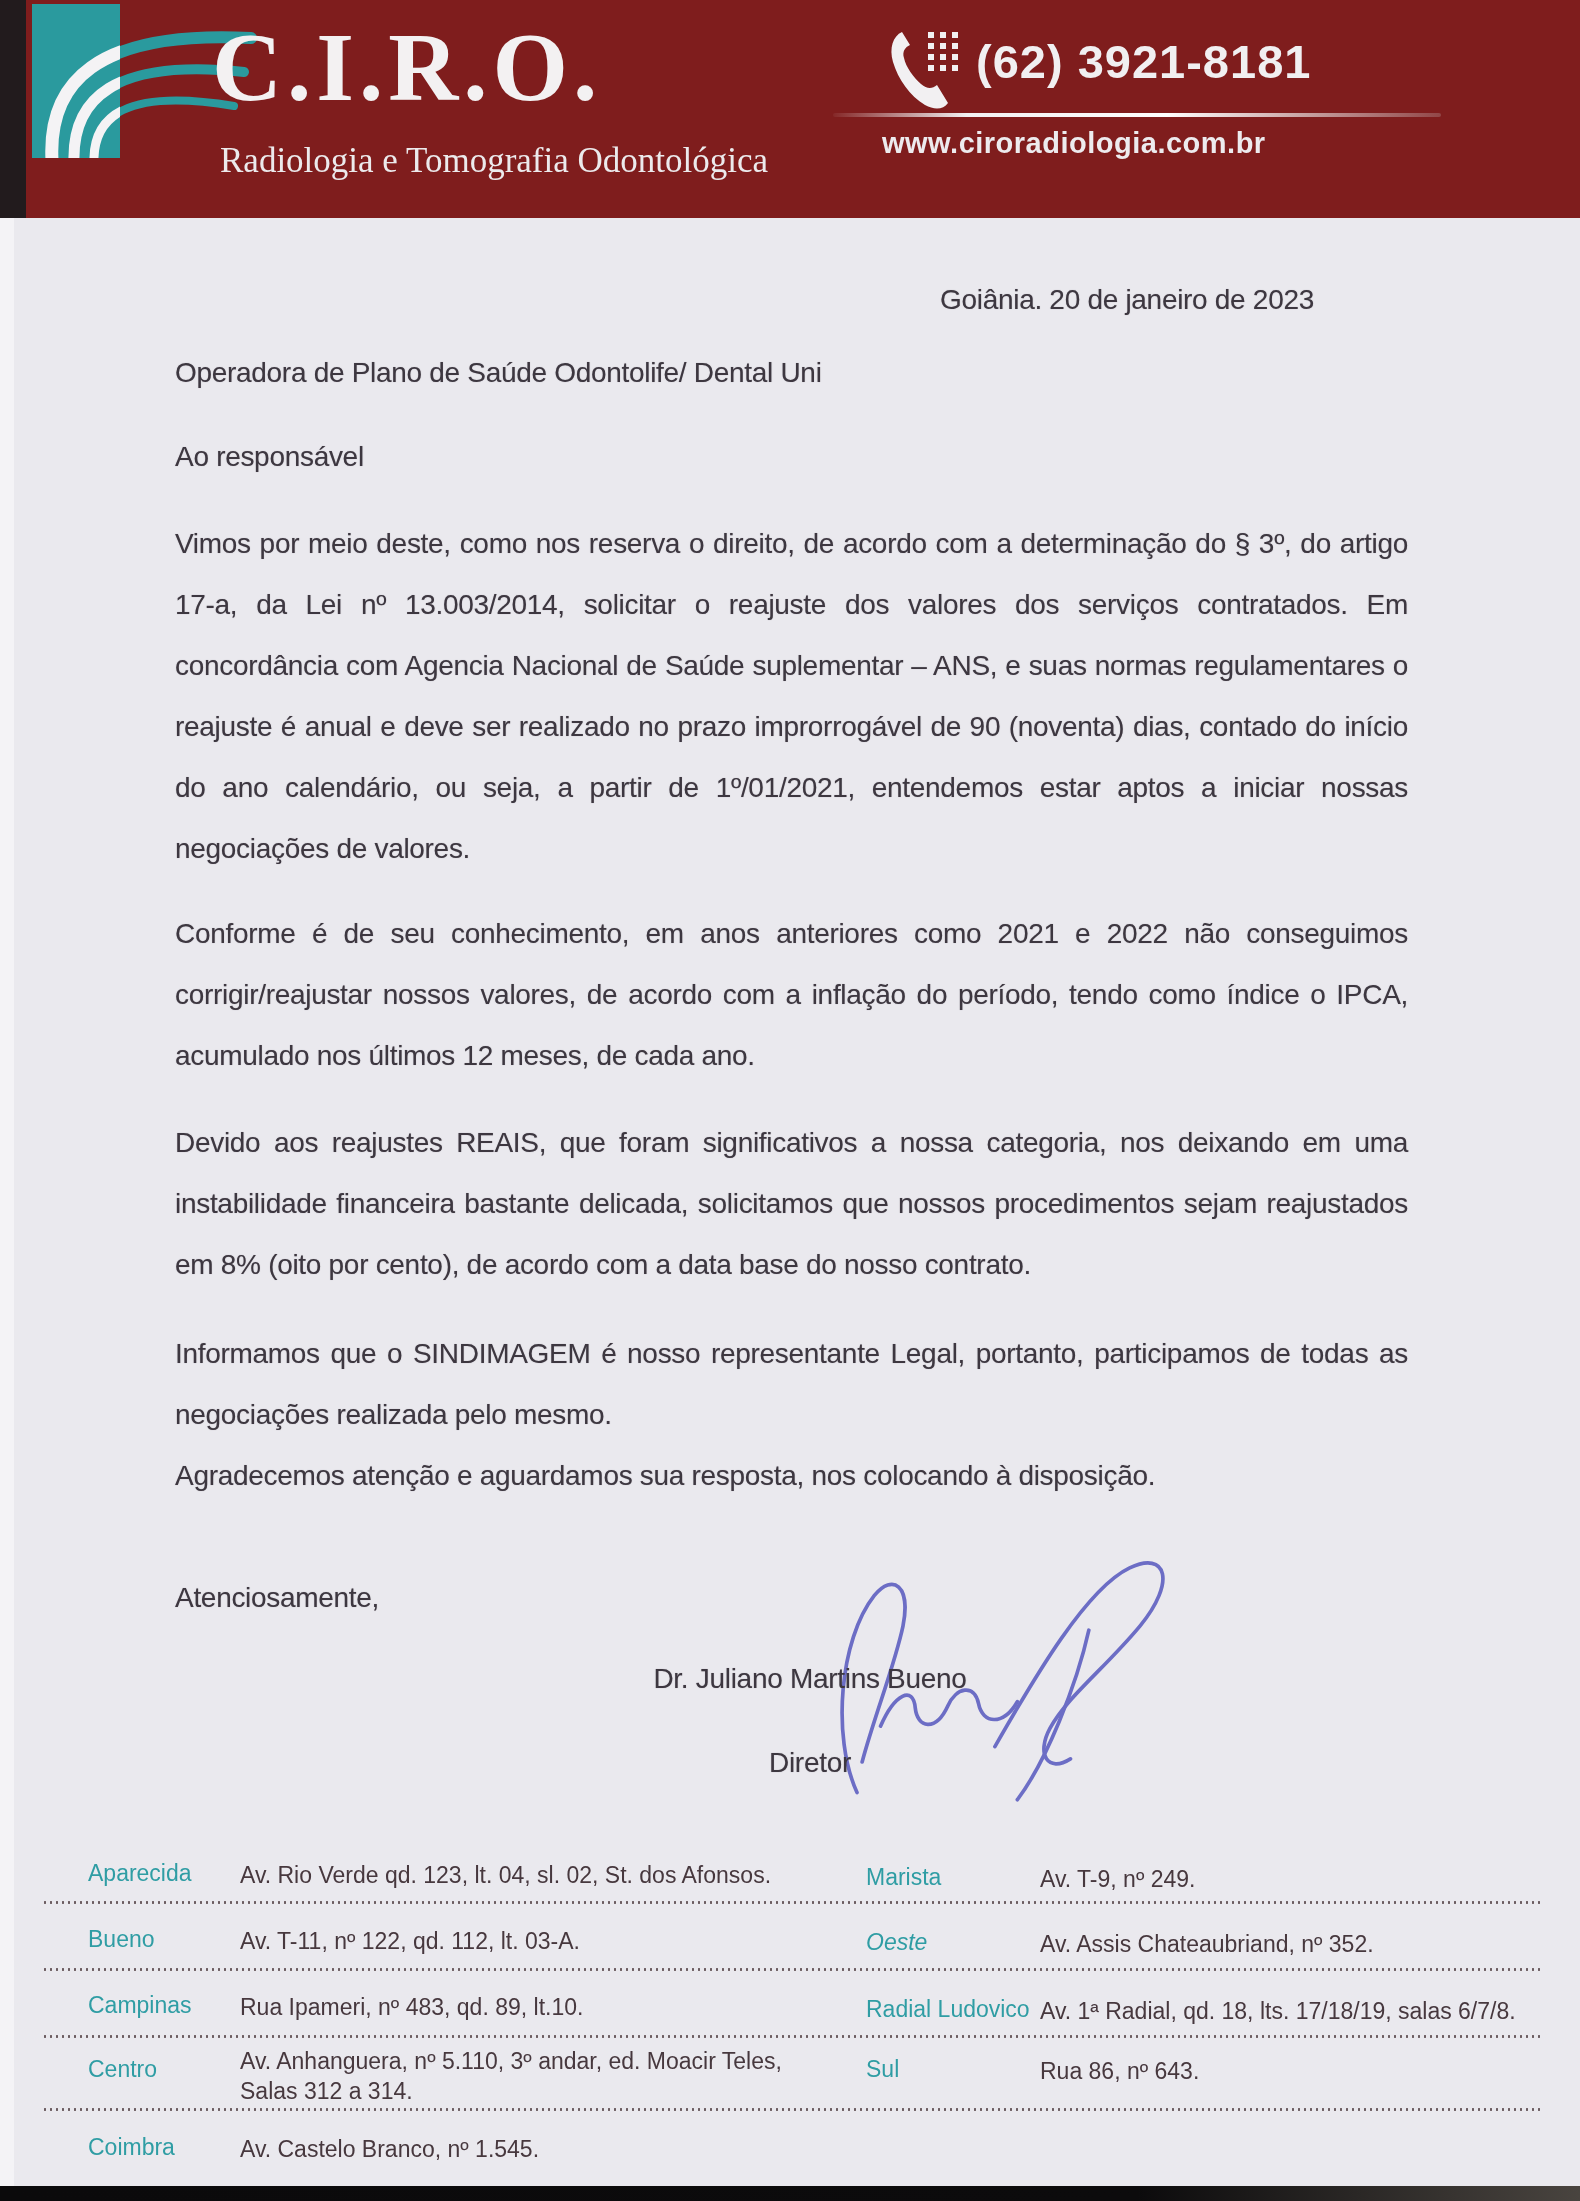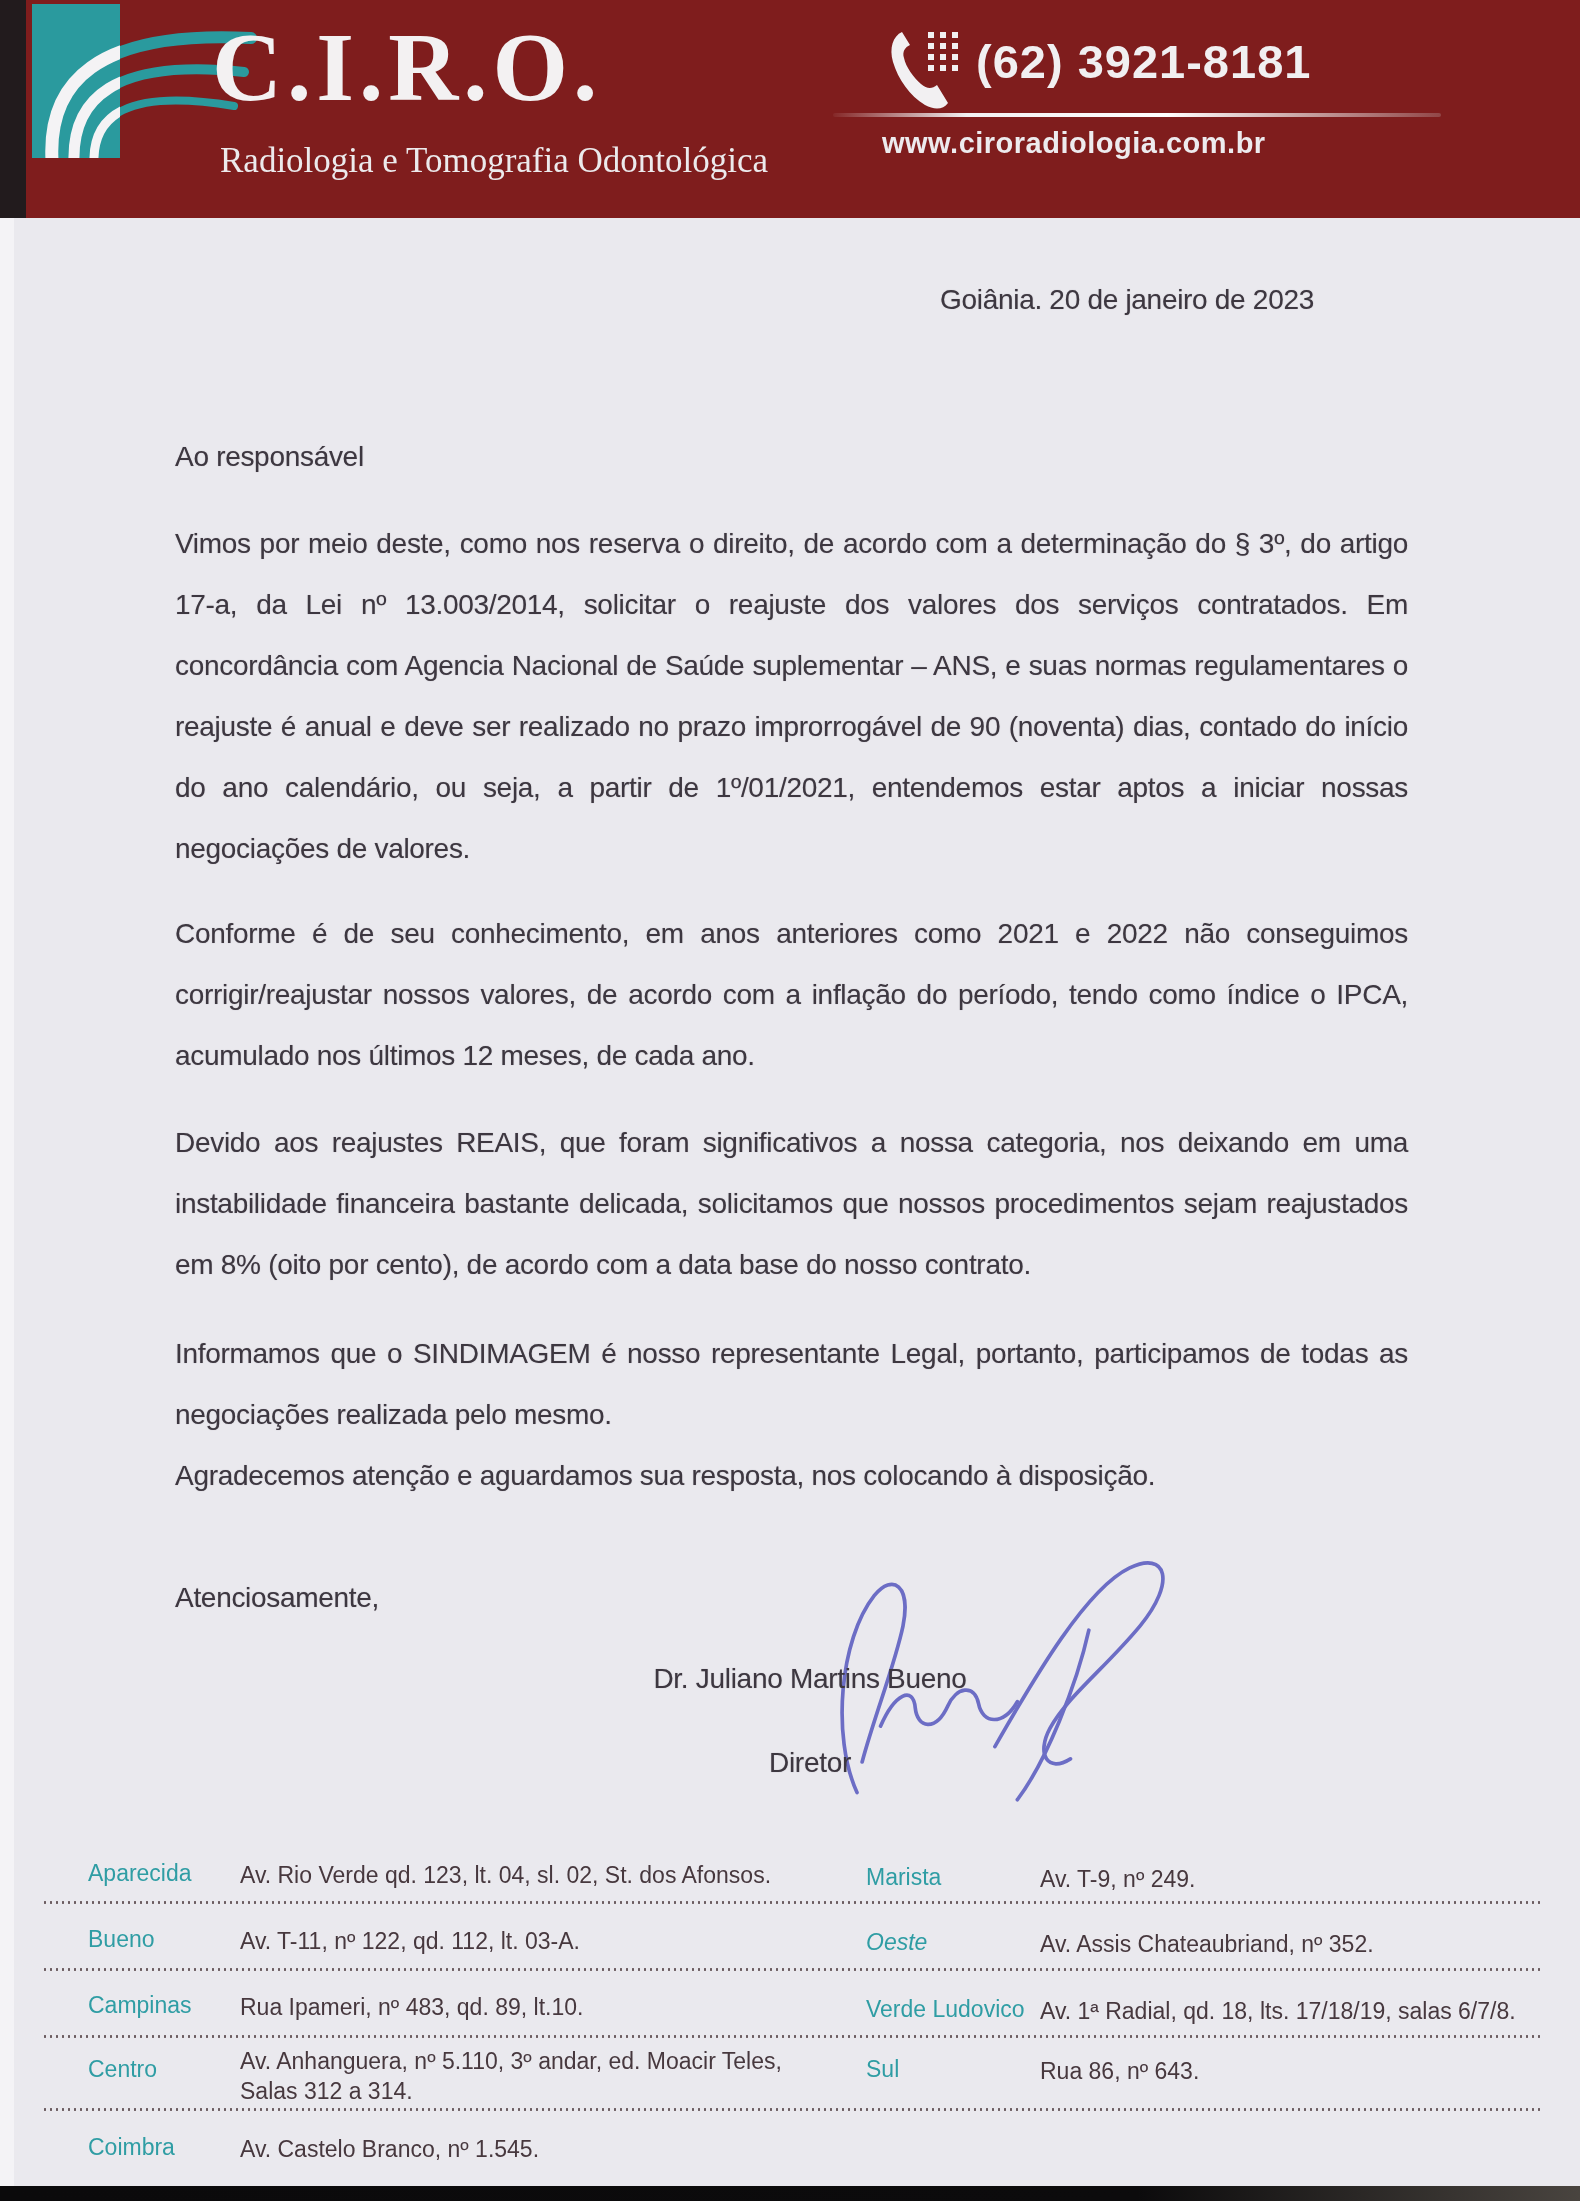--- a/index.html
+++ b/index.html
@@ -120,20 +120,21 @@
           <rect x="64" y="39" width="6" height="6"></rect>
       </g>
     </svg>
 
     <div class="phone-number">(62) 3921-8181</div>
     <div class="header-divider"></div>
     <div class="website">www.ciroradiologia.com.br</div>
   </div>
 
   <div class="txt date-line">Goiânia. 20 de janeiro de 2023</div>
+  <div class="txt recipient">Operadora de Plano de Saúde Odontolife/ Dental Uni</div>
   <div class="txt salutation">Ao responsável</div>
 
   <div class="body-text txt">
     <p class="p1">Vimos por meio deste, como nos reserva o direito, de acordo com a determinação do § 3º, do artigo 17-a, da Lei nº 13.003/2014, solicitar o reajuste dos valores dos serviços contratados. Em concordância com Agencia Nacional de Saúde suplementar – ANS, e suas normas regulamentares o reajuste é anual e deve ser realizado no prazo improrrogável de 90 (noventa) dias, contado do início do ano calendário, ou seja, a partir de 1º/01/2021, entendemos estar aptos a iniciar nossas negociações de valores.</p>
     <p class="p2">Conforme é de seu conhecimento, em anos anteriores como 2021 e 2022 não conseguimos corrigir/reajustar nossos valores, de acordo com a inflação do período, tendo como índice o IPCA, acumulado nos últimos 12 meses, de cada ano.</p>
     <p class="p3"><span>Devido aos reajustes REAIS, que foram significativos a nossa categoria, nos deixando em uma instabilidade financeira bastante delicada, solicitamos que nossos </span><b>procedimentos</b><span> sejam reajustados em </span><b>8%</b><span> (oito por cento), de acordo com a data base do nosso contrato.</span></p>
     <p class="p4">Informamos que o SINDIMAGEM é nosso representante Legal, portanto, participamos de todas as negociações realizada pelo mesmo.</p>
     <p class="p5">Agradecemos atenção e aguardamos sua resposta, nos colocando à disposição.</p>
   </div>
 
@@ -159,21 +160,21 @@
     <div class="dots" style="top:1901px;"></div>
 
     <div class="footer-label" style="left:88px;  top:1926px;">Bueno</div>
     <div class="footer-addr" style="left:240px; top:1926px;">Av. T-11, nº 122, qd. 112,  lt. 03-A.</div>
     <div class="footer-label" style="left:866px; top:1929px;font-style:italic;">Oeste</div>
     <div class="footer-addr" style="left:1040px;top:1929px;">Av. Assis Chateaubriand, nº 352.</div>
     <div class="dots" style="top:1968px;"></div>
 
     <div class="footer-label" style="left:88px;  top:1992px;">Campinas</div>
     <div class="footer-addr" style="left:240px; top:1992px;">Rua Ipameri, nº 483, qd. 89, lt.10.</div>
-    <div class="footer-label" style="left:866px; top:1996px;">Verde Ludovico</div>
+    <div class="footer-label" style="left:866px; top:1996px;">Radial Ludovico</div>
     <div class="footer-addr" style="left:1040px;top:1996px;">Av. 1ª Radial, qd. 18, lts. 17/18/19, salas 6/7/8.</div>
     <div class="dots" style="top:2035px;"></div>
 
     <div class="footer-label" style="left:88px;  top:2056px;">Centro</div>
     <div class="footer-addr" style="left:240px; top:2046px; width:600px;">
       <span>Av. Anhanguera, nº 5.110, 3º andar, ed. Moacir Teles,</span><br>
       <span>Salas 312 a 314.</span>
     </div>
     <div class="footer-label" style="left:866px; top:2056px;">Sul</div>
     <div class="footer-addr" style="left:1040px;top:2056px;">Rua 86, nº 643.</div>

